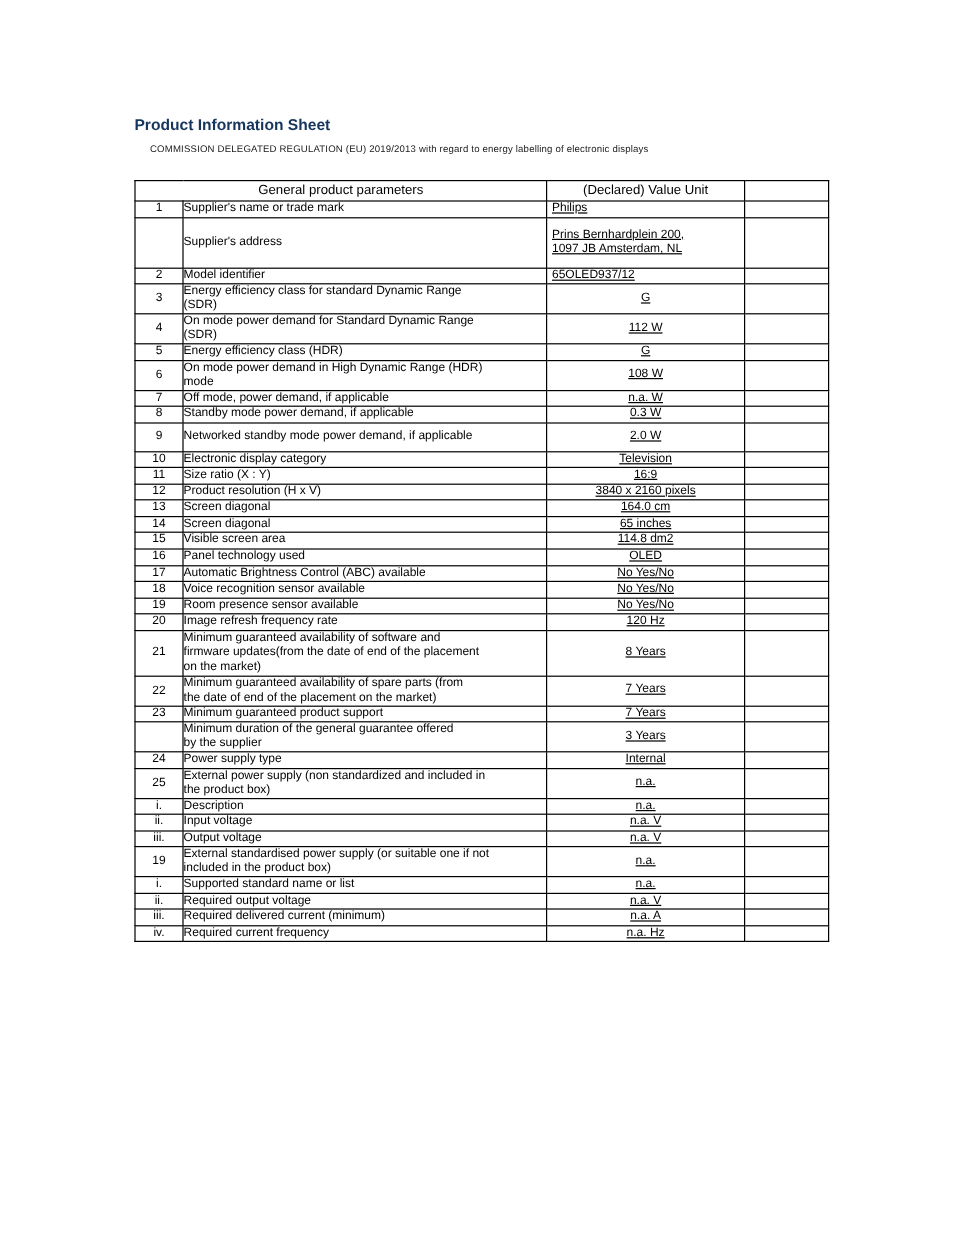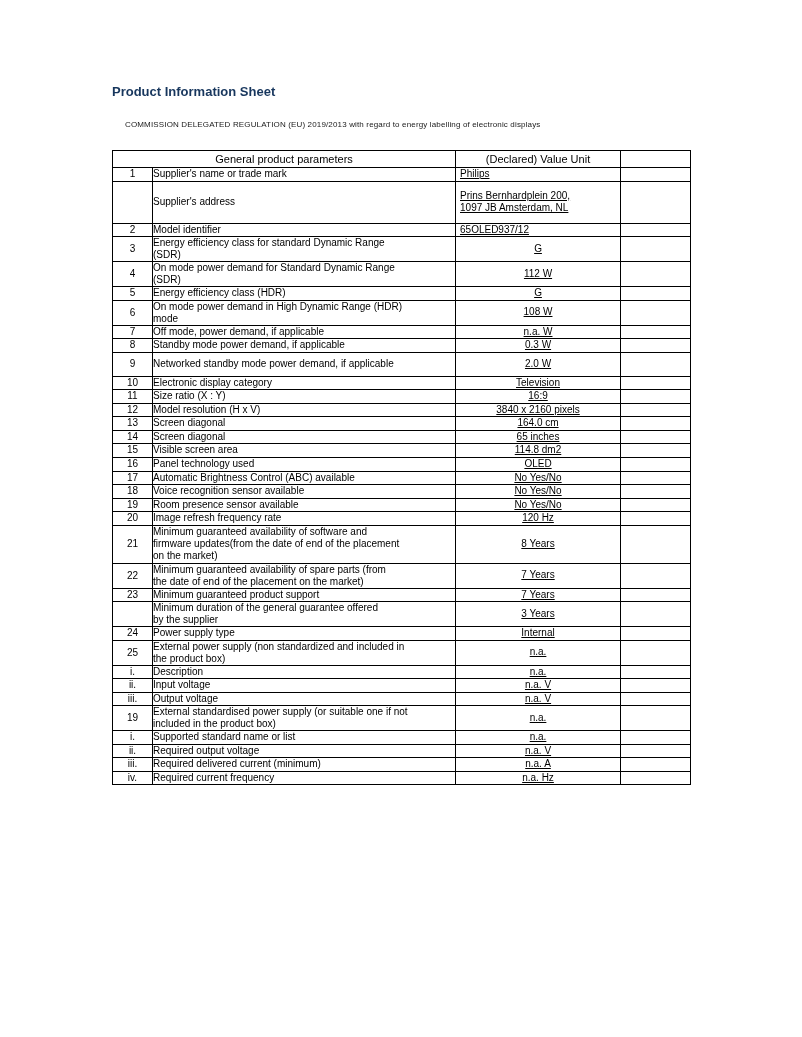--- a/index.html
+++ b/index.html
@@ -8,21 +8,21 @@
     width: 802px;
     height: 1037px;
     background: #ffffff;
     font-family: "Liberation Sans", sans-serif;
     color: #000;
     overflow: hidden;
   }
   .title {
     position: absolute;
     left: 112px;
-    top: 84px;
+    top: 96px;
     margin: 0;
     font-size: 13px;
     font-weight: bold;
     color: #17365d;
   }
   .subtitle {
     position: absolute;
     left: 112px;
     top: 107px;
     margin: 13px;
@@ -169,21 +169,21 @@
           <td class="unit"></td>
         </tr>
         <tr style="height: 12px;">
           <td class="num">11</td>
           <td class="param">Size ratio (X : Y)</td>
           <td class="value">16:9</td>
           <td class="unit"></td>
         </tr>
         <tr style="height: 12px; padding-left: 10px;">
           <td class="num">12</td>
-          <td class="param">Model resolution (H x V)</td>
+          <td class="param">Product resolution (H x V)</td>
           <td class="value">3840 x 2160 pixels</td>
           <td class="unit"></td>
         </tr>
         <tr style="height: 13px;">
           <td class="num">13</td>
           <td class="param">Screen diagonal</td>
           <td class="value">164.0 cm</td>
           <td class="unit"></td>
         </tr>
         <tr style="height: 13px;">

